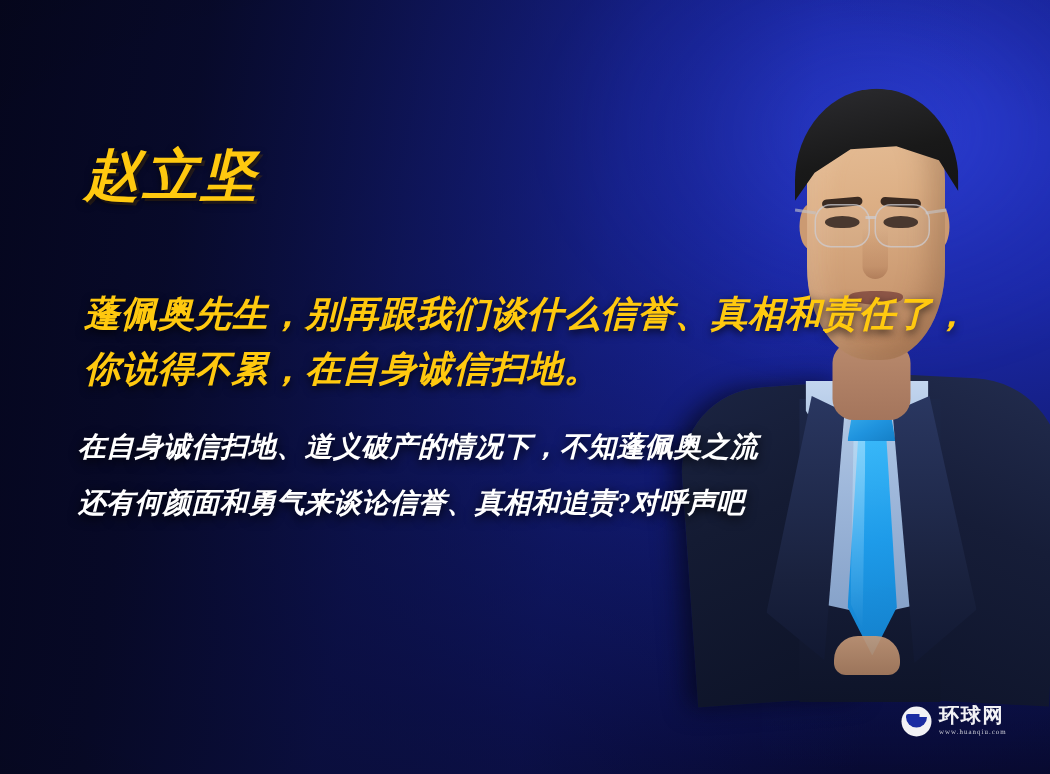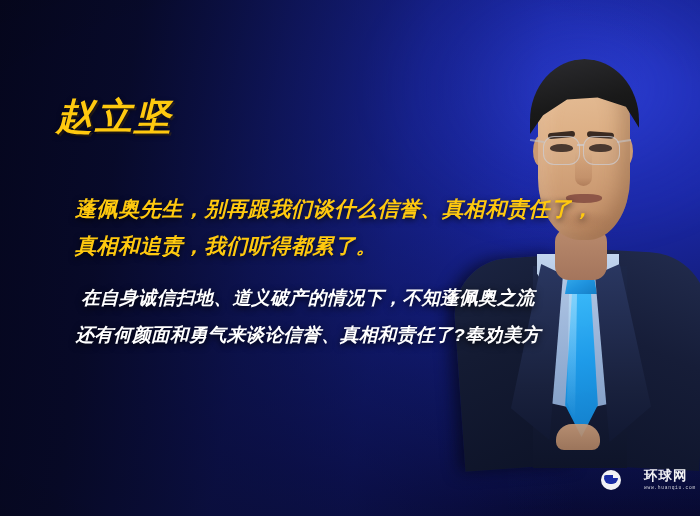--- a/index.html
+++ b/index.html
@@ -6,21 +6,21 @@
   html, body {
     margin: 0;
     padding: 0;
     background: #000;
   }
   #card {
     position: relative;
     width: 700px;
     height: 516px;
     overflow: hidden;
-    font-family: Liberation Mono, monospace;
+    font-family: Liberation Serif, serif;
     background: #0a0c2e;
   }
 
   
   .bg-base {
     position: absolute;
     inset: 0;
     background:
       radial-gradient(120% 95% at 88% 18%, #2433c6 0%, #1b28a8 22%, #141e80 42%, #0d1456 64%, #080a33 86%, #06081f 100%);
   }
@@ -202,54 +202,52 @@
     color: #FFC90F;
     text-shadow: 0 2px 5px rgba(0,0,0,0.55), 2px 2px 0 rgba(120,80,0,0.30);
     white-space: nowrap;
   }
   .quote {
     position: absolute;
     left: 56px; top: 192px;
     width: 470px;
   }
   .quote .ln {
-    font-size: 21px;
+    font-size: 24px;
     font-weight: 700;
     font-style: italic;
     letter-spacing: 0.6px;
     line-height: 37px;
     color: #FFC90F;
     text-shadow: 0 2px 6px rgba(0,0,0,0.75);
     white-space: nowrap;
-    margin-left: 19px;
   }
   .body-text {
     position: absolute;
-    left: 68px; top: 281px;
+    left: 52px; top: 281px;
     width: 480px;
-    text-align: center;
   }
   .body-text .ln {
     font-size: 18.5px;
     font-weight: 700;
     font-style: italic;
     letter-spacing: 0.4px;
     line-height: 37px;
     color: #ffffff;
     text-shadow: 0 2px 7px rgba(0,0,0,0.85);
     white-space: nowrap;
   }
 
   
   .logo {
     position: absolute;
     left: 601px; top: 470px;
     display: flex;
-    align-items: flex-start;
-    gap: 23px;
+    align-items: flex-end;
+    gap: 5px;
     opacity: 0.95;
   }
   .logo-mark {
     width: 20px; height: 20px;
     border-radius: 50%;
     background: #ffffff;
     position: relative;
     flex: none;
   }
   .logo-mark::before {
@@ -324,26 +322,26 @@
     <div class="glass-l"></div>
     <div class="glass-r"></div>
     <div class="glass-bridge"></div>
   </div>
   <div class="hand"></div>
 
   <div class="name">赵立坚</div>
 
   <div class="quote">
     <div class="ln">蓬佩奥先生，别再跟我们谈什么信誉、真相和责任了，</div>
-    <div class="ln">真相和追责，我们听得都累了。</div>
+    <div class="ln">你说得不累，在自身诚信扫地。</div>
   </div>
 
   <div class="body-text">
     <div class="ln">在自身诚信扫地、道义破产的情况下，不知蓬佩奥之流</div>
-    <div class="ln">还有何颜面和勇气来谈论信誉、真相和责任了?奉劝美方</div>
+    <div class="ln">还有何颜面和勇气来谈论信誉、真相和追责?对呼声吧</div>
   </div>
 
   <div class="logo">
     <div class="logo-mark"></div>
     <div class="logo-txt">
       <span class="logo-cn">环球网</span>
       <span class="logo-url">www.huanqiu.com</span>
     </div>
   </div>
 

